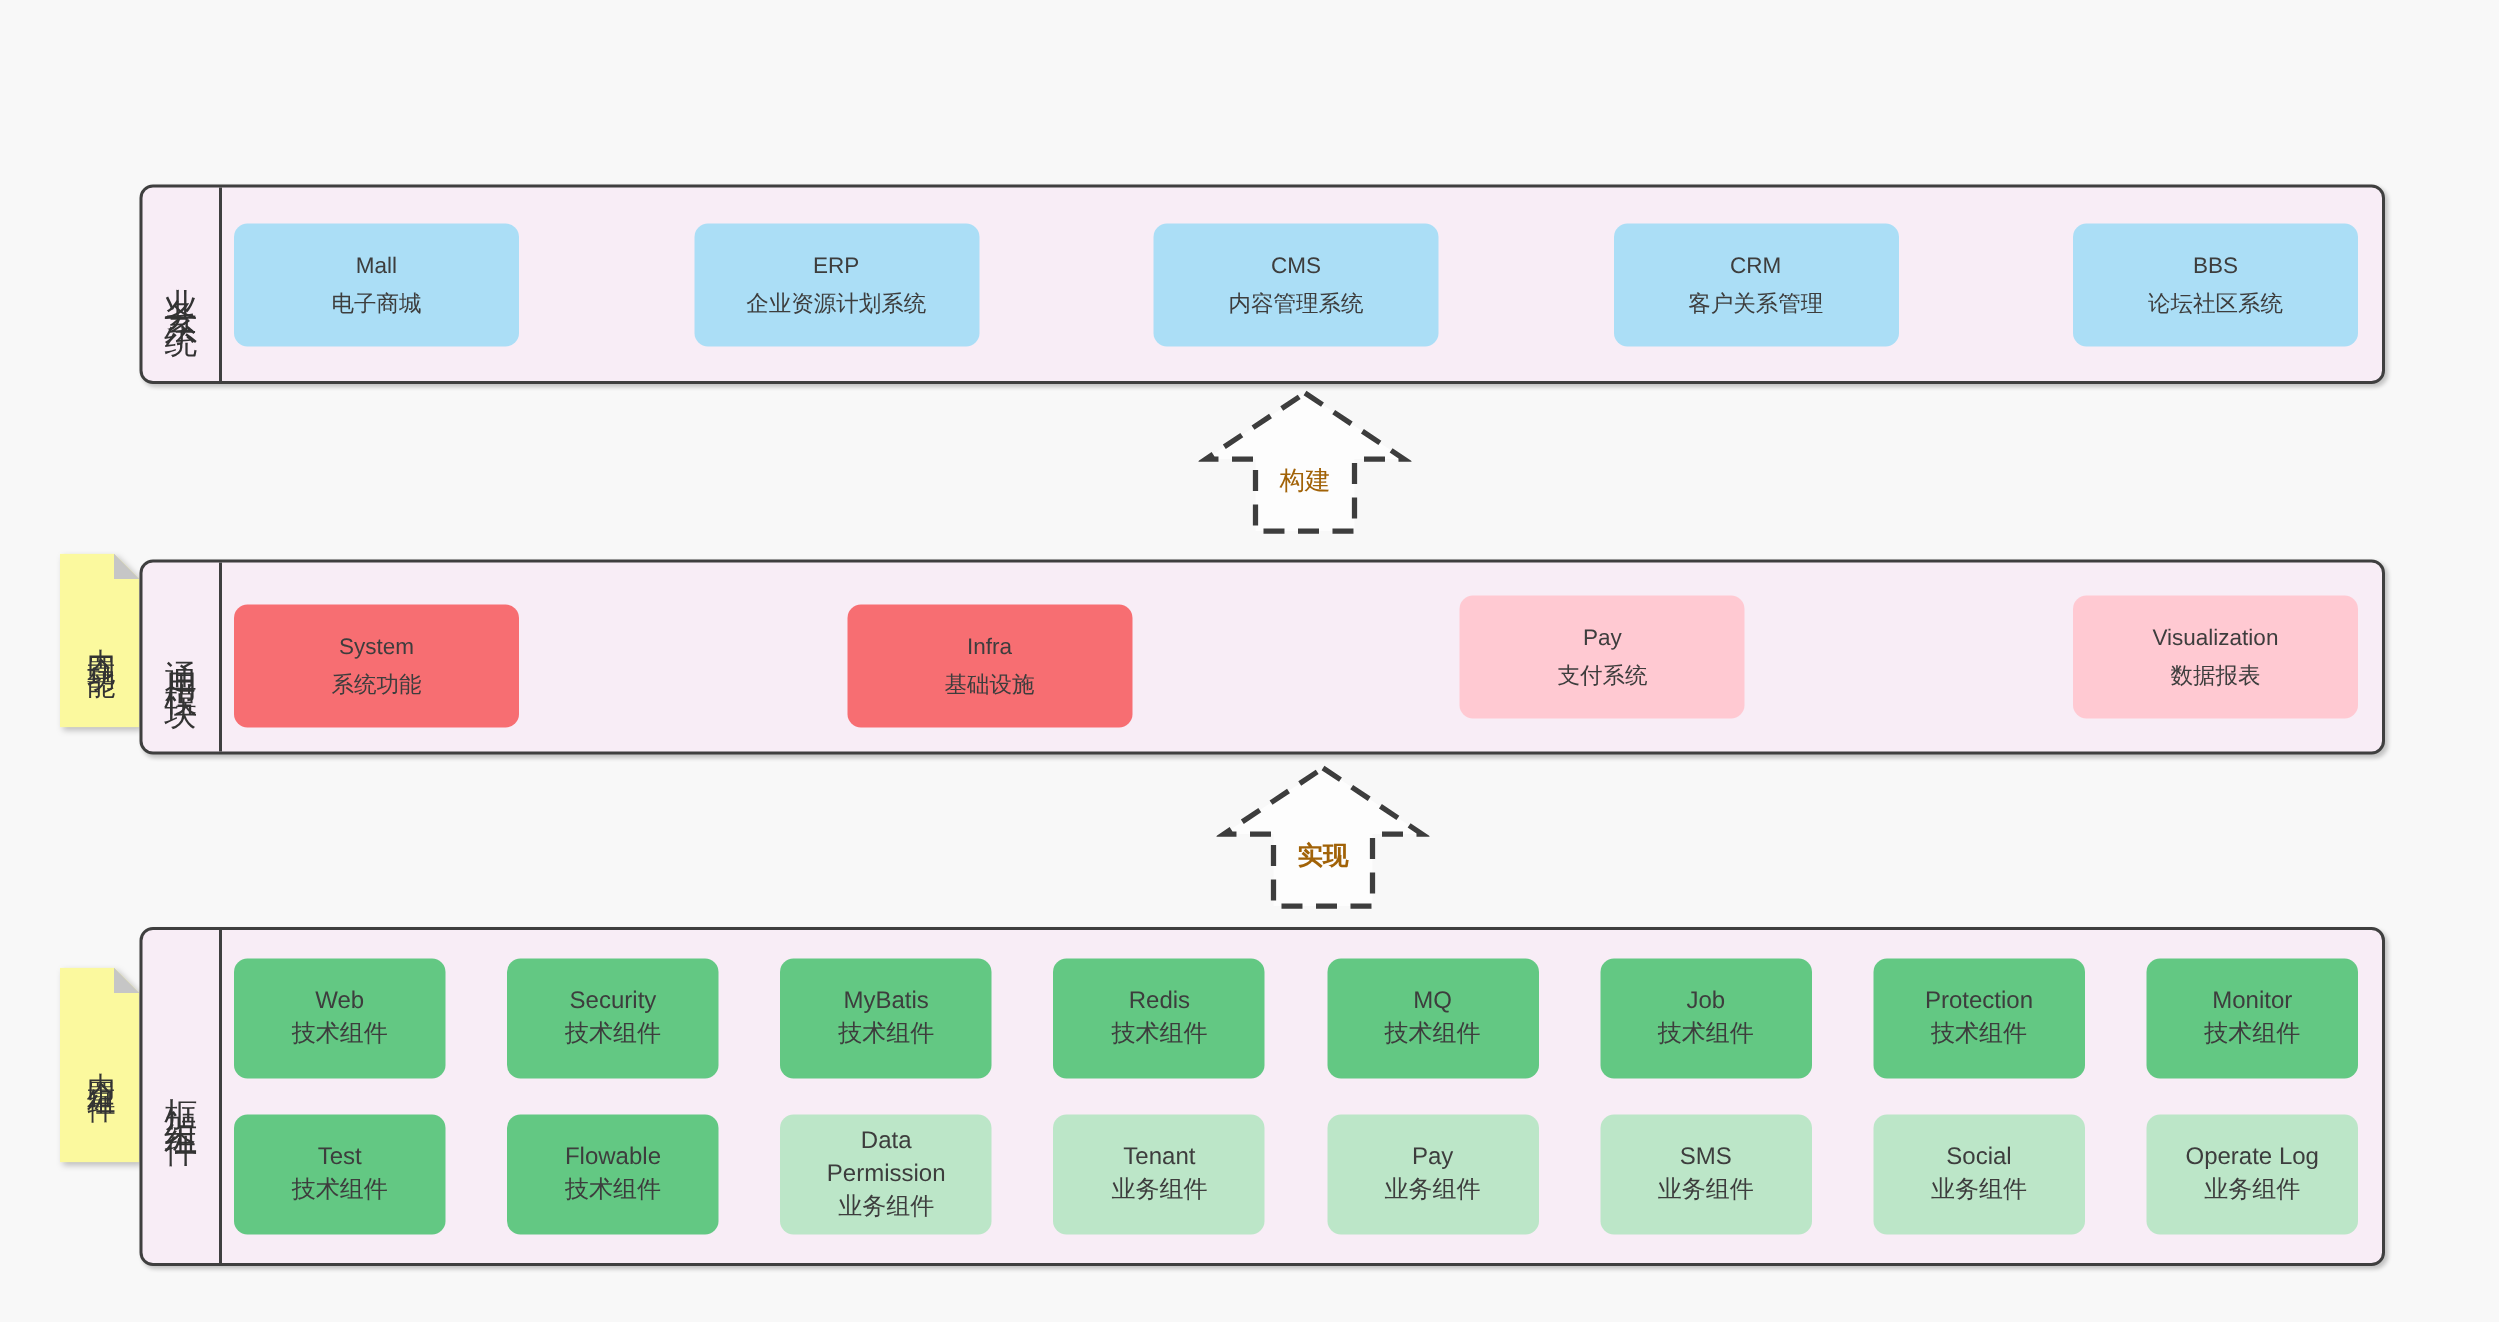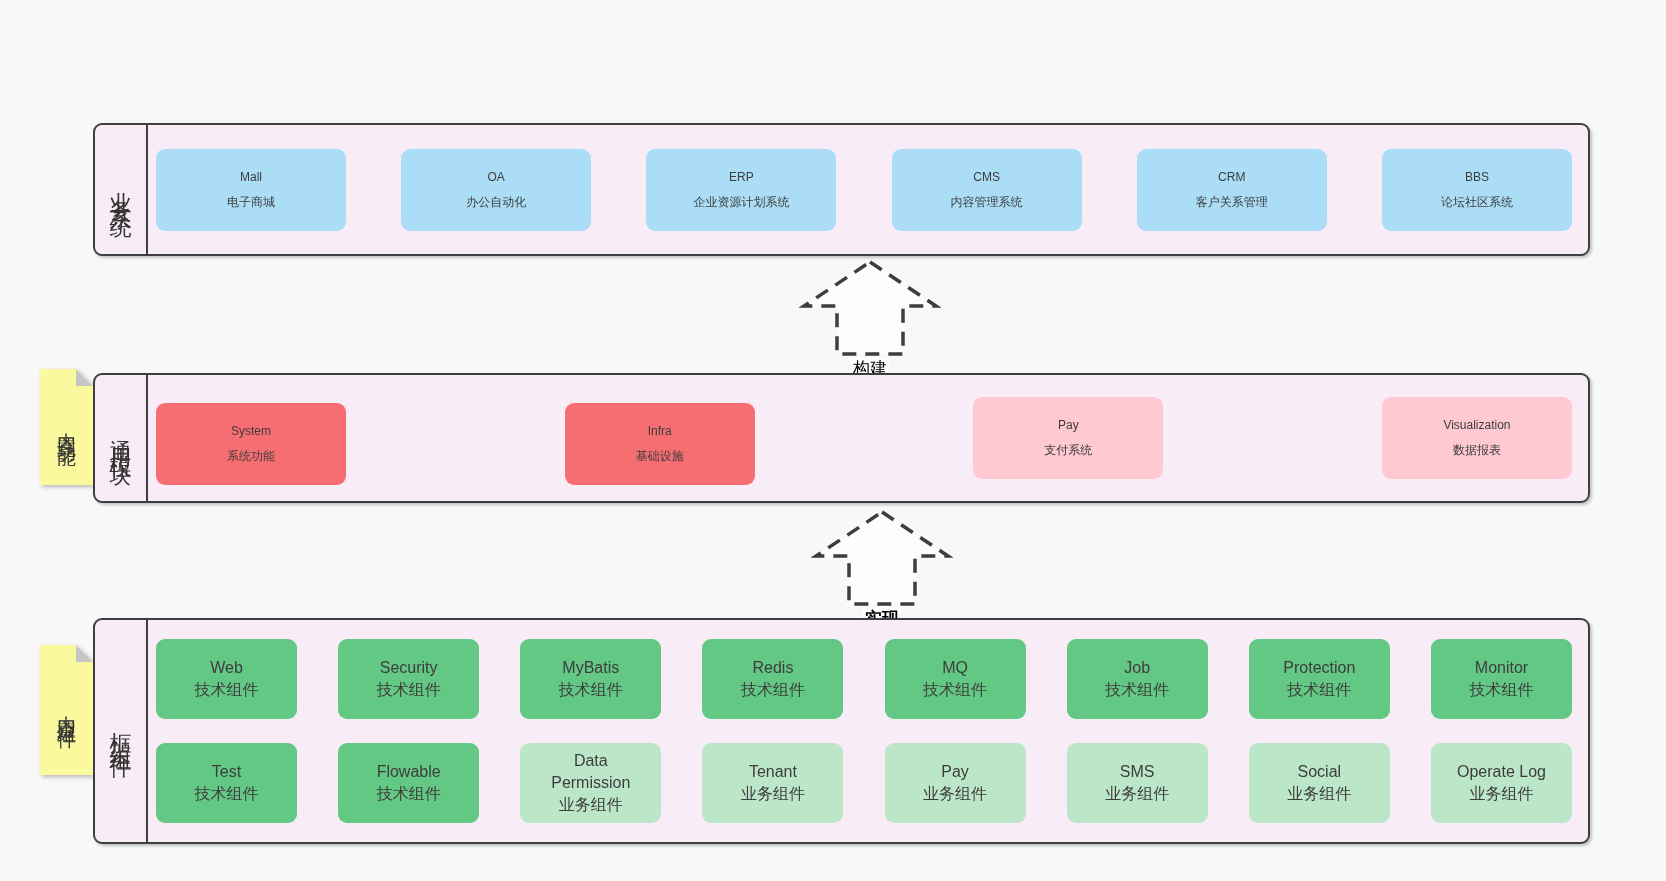--- a/index.html
+++ b/index.html
@@ -40,21 +40,21 @@
 
   .boxes-row {
     flex:1; display:flex; align-items:center;
     justify-content:space-between;
     padding:0 16px 0 8px;
   }
   .box {
     width:190px; height:82px; border-radius:9px;
     display:flex; flex-direction:column;
     align-items:center; justify-content:center;
-    text-align:center; font-size:12px; line-height:25px;
+    text-align:center; font-size:15px; line-height:25px;
   }
   .box.blue { background:#abdef6; }
   .box.red  { background:#f76e72;margin-top:12px; }
   .box.pink { background:#ffc9d2; }
 
   .grid-area {
     flex:1; display:flex; flex-direction:column;
     justify-content:center; gap:24px;
     padding:0 16px 0 8px;
   }
@@ -91,40 +91,35 @@
   .arrow { position:absolute; width:142px; height:98px; z-index:1; }
   #arrow-build     { left:799px; top:259px; }
   #arrow-implement { left:811px; top:509px;font-weight:bold; }
   .arrow svg { display:block; width:142px; height:98px; }
   .arrow polygon {
     fill:#fdfdfd; stroke:#3d3d3d; stroke-width:3.5;
     stroke-dasharray:14 9; stroke-linejoin:miter;
   }
   .arrow-label {
     position:absolute; left:50%; top:50px; transform:translateX(-50%);
-    font-size:17px; color:#000000; background:#fdfdfd; padding:0 2px;
+    font-size:17px; color:#a16207; background:#fdfdfd; padding:0 2px;
     white-space:nowrap;
-    margin-top:48px;
   }
 </style>
 </head>
 <body>
 
 <div class="panel" id="panel-business">
   <div class="panel-label-cell">
     <div class="v-label">业务系统</div>
   </div>
   <div class="boxes-row">
     <div class="box blue">
       <div class="t">Mall</div>
       <div class="s">电子商城</div>
-    </div>
-    <div class="box blue">
-      <div class="t">OA</div>
-      <div class="s">办公自动化</div>
     </div>
     <div class="box blue">
       <div class="t">ERP</div>
       <div class="s">企业资源计划系统</div>
     </div>
     <div class="box blue">
       <div class="t">CMS</div>
       <div class="s">内容管理系统</div>
     </div>
     <div class="box blue">

